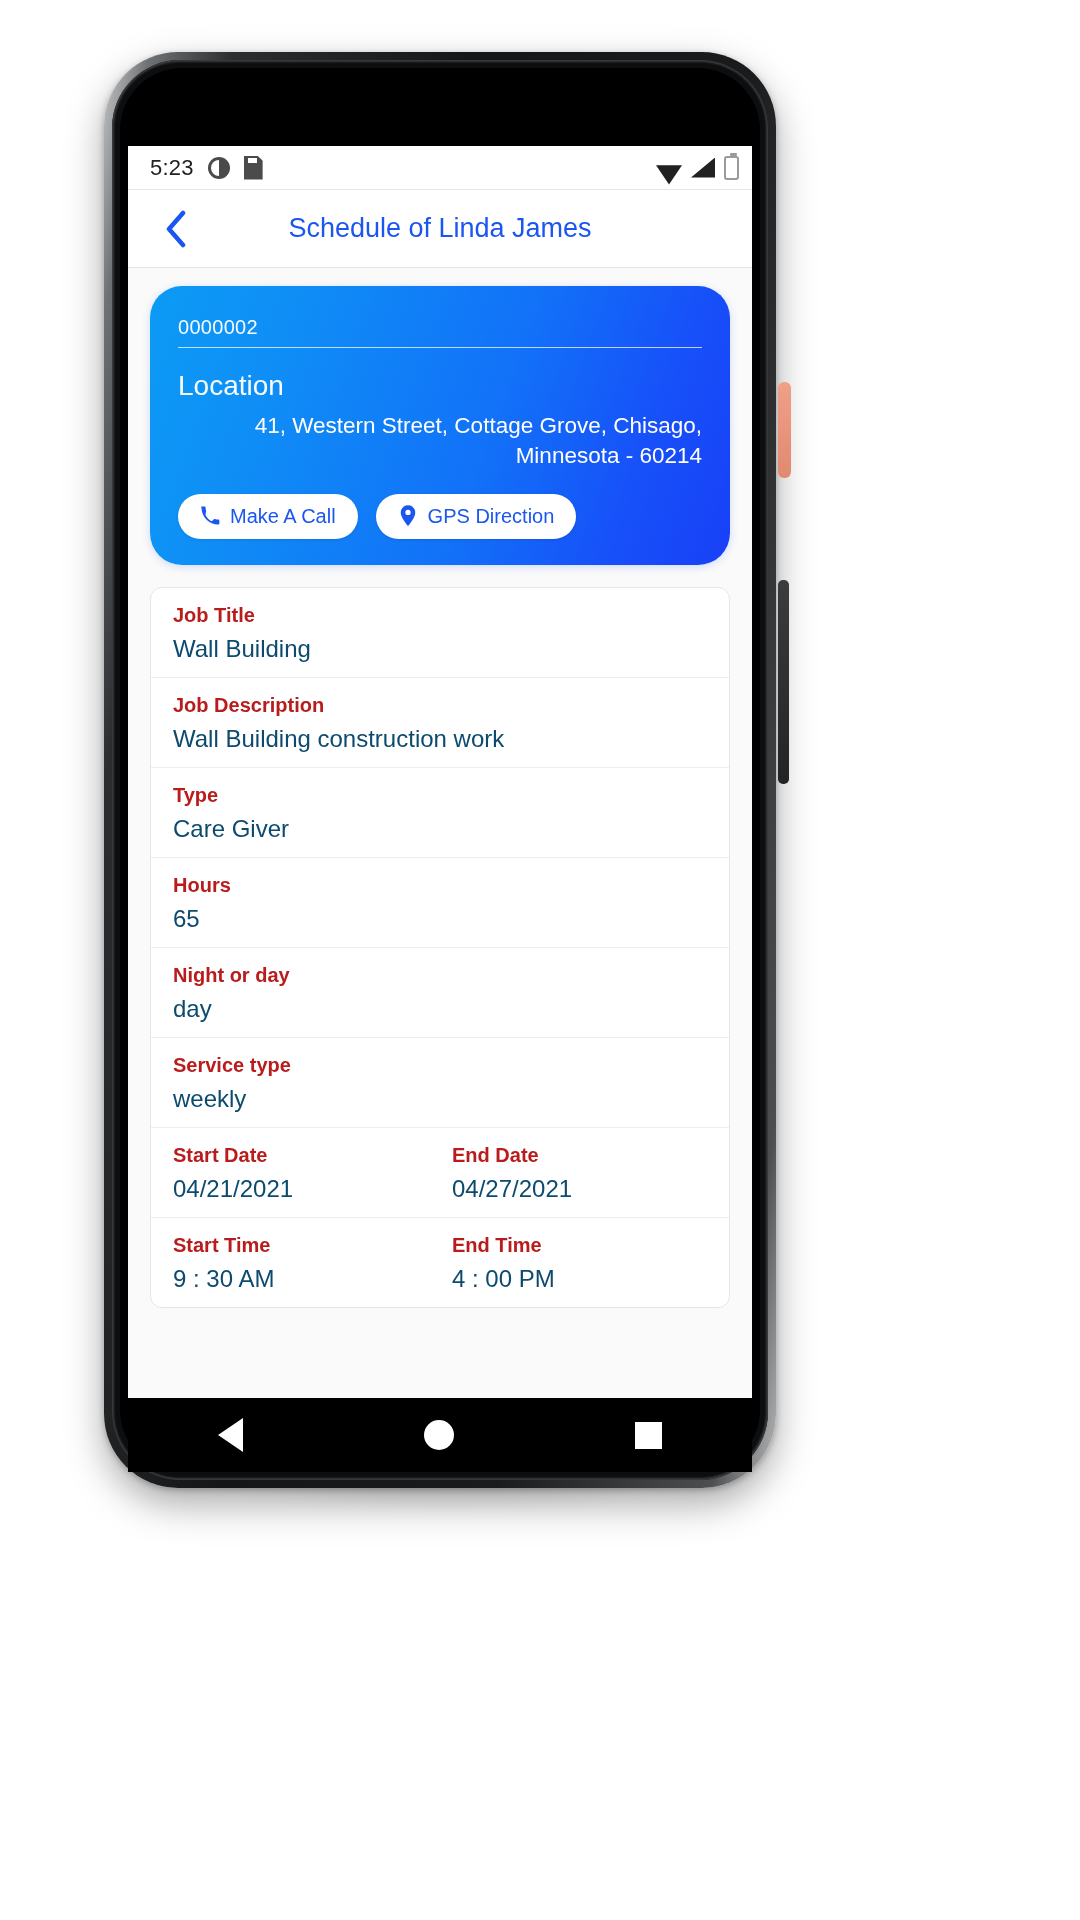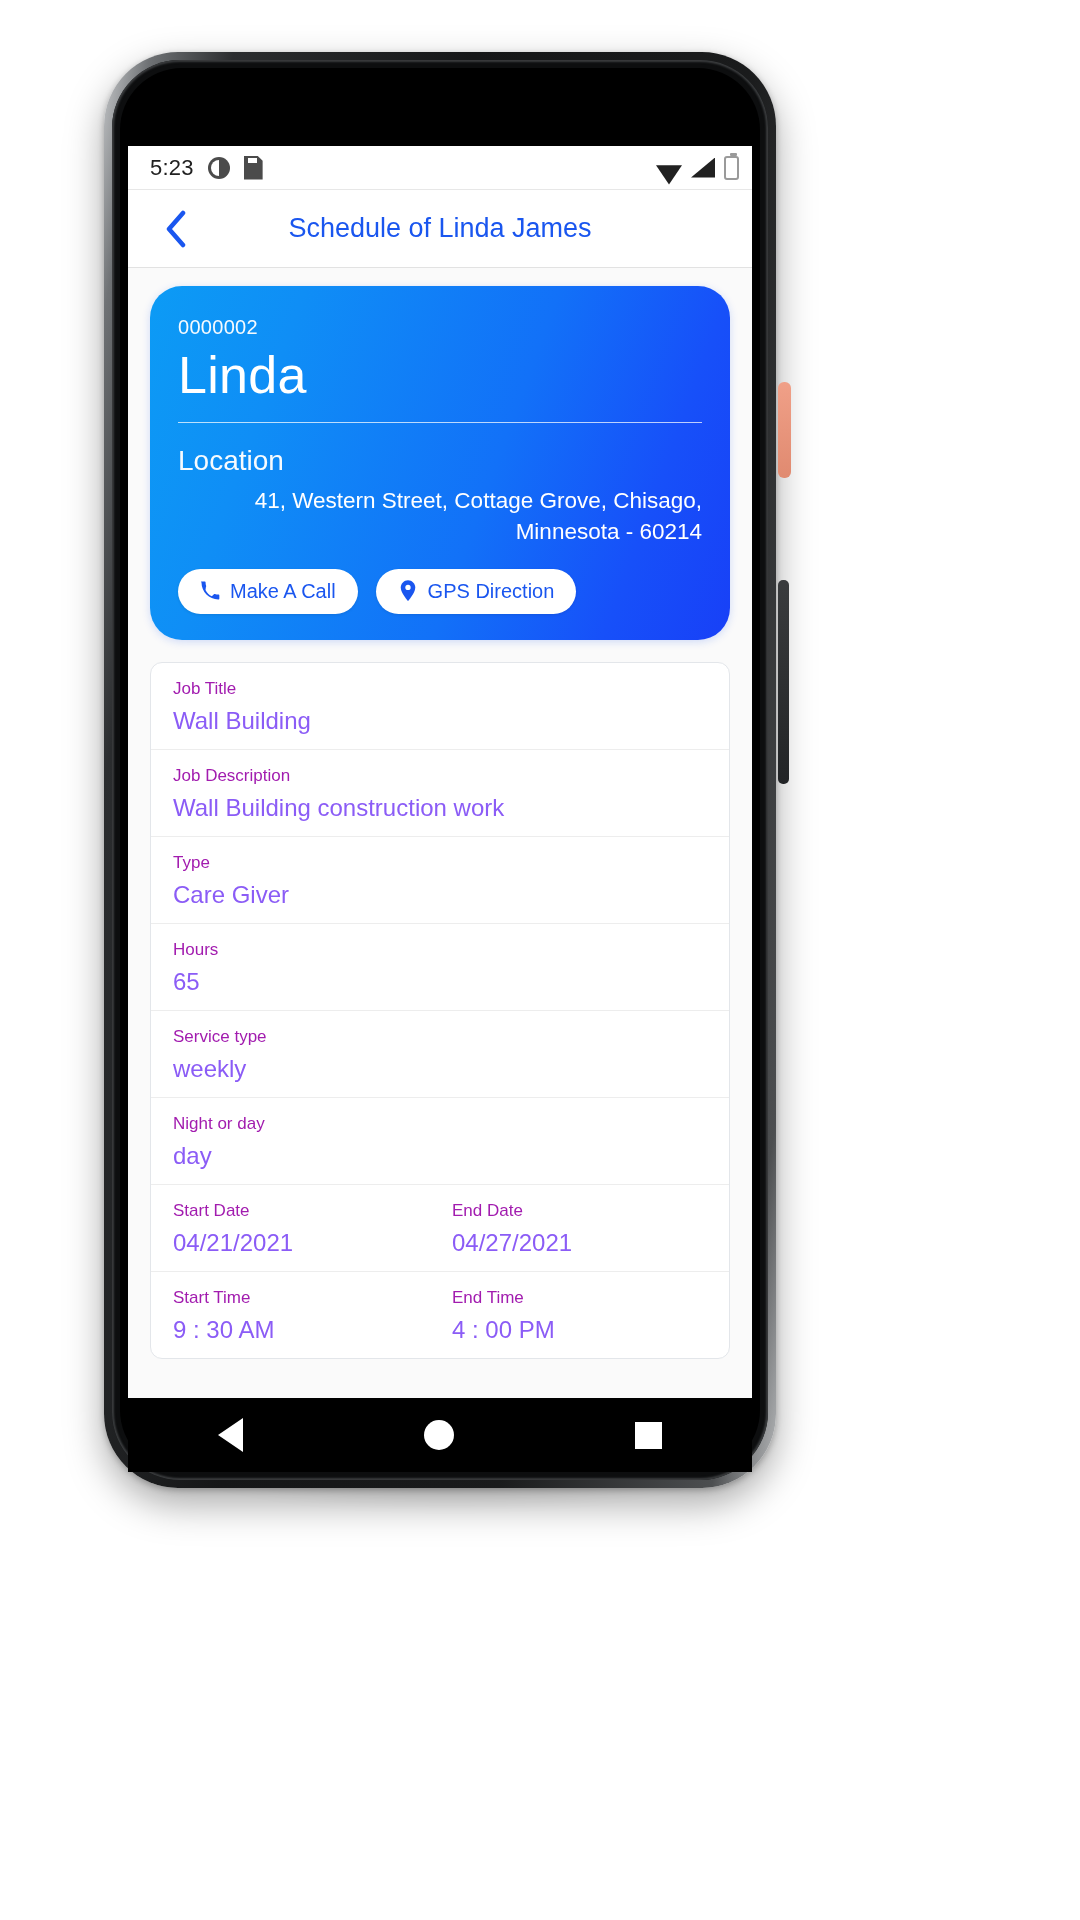--- a/index.html
+++ b/index.html
@@ -136,22 +136,22 @@
   
   .detail-card{
     margin:22px 22px 0 22px;
     background:#ffffff;
     border:1px solid #e3e6ea;
     border-radius:12px;
     overflow:hidden;
   }
   .row{ padding:16px 22px 14px 22px; border-bottom:1px solid #ededed; }
   .row:last-child{ border-bottom:none; }
-  .row-label{ font-size:17px; color:#a21caf; margin-bottom:8px; font-weight:400; }
-  .row-value{ font-size:24px; color:#8b5cf6; font-weight:400; }
+  .row-label{ font-size:20px; color:#b91c1c; margin-bottom:8px; font-weight:700; }
+  .row-value{ font-size:24px; color:#0c4a6e; font-weight:400; }
   .row-split{ display:flex; }
   .row-split > div{ flex:1 1 50%; }
   .row-split .col-2{ padding-left:12px; }
 
   
   .navbar{
     position:absolute; left:128px; top:1398px; width:624px; height:74px;
     background:#000; display:flex; align-items:center; justify-content:space-around;
   }
   .nav-back{ width:0;height:0;border-top:17px solid transparent;border-bottom:17px solid transparent;
@@ -199,21 +199,20 @@
           </svg>
         </span>
       </div>
       <div class="appbar-title">Schedule of Linda James</div>
     </div>
 
     <div class="content">
 
       <div class="hero">
         <div class="hero-id">0000002</div>
-        <div class="hero-name">Linda</div>
         <div class="hero-rule"></div>
         <div class="hero-loc-label">Location</div>
         <div class="hero-addr">41, Western Street, Cottage Grove, Chisago, Minnesota - 60214</div>
 
         <div class="hero-actions">
           <div class="pill">
             <span>
               <svg width="20" height="20" viewBox="0 0 24 24" fill="#1a56ef">
                 <path d="M6.6 10.8c1.7 3.3 4.3 5.9 7.6 7.6l2.5-2.5c.3-.3.8-.4 1.2-.3 1.3.4 2.7.7 4.1.7.7 0 1.2.5 1.2 1.2V21c0 .7-.5 1.2-1.2 1.2C10.9 22.2 1.8 13.1 1.8 1.9.8 1.2 1.3.7 2 .7h3.5C6.2.7 6.7 1.2 6.7 1.9c0 1.4.2 2.8.7 4.1.1.4 0 .9-.3 1.2L6.6 10.8z"></path>
               </svg>
@@ -248,27 +247,27 @@
           <div class="row-label">Type</div>
           <div class="row-value">Care Giver</div>
         </div>
 
         <div class="row">
           <div class="row-label">Hours</div>
           <div class="row-value">65</div>
         </div>
 
         <div class="row">
+          <div class="row-label">Night or day</div>
+          <div class="row-value">day</div>
+        </div>
+
+        <div class="row">
           <div class="row-label">Service type</div>
           <div class="row-value">weekly</div>
-        </div>
-
-        <div class="row">
-          <div class="row-label">Night or day</div>
-          <div class="row-value">day</div>
         </div>
 
         <div class="row row-split">
           <div class="col-1">
             <div class="row-label">Start Date</div>
             <div class="row-value">04/21/2021</div>
           </div>
           <div class="col-2">
             <div class="row-label">End Date</div>
             <div class="row-value">04/27/2021</div>

